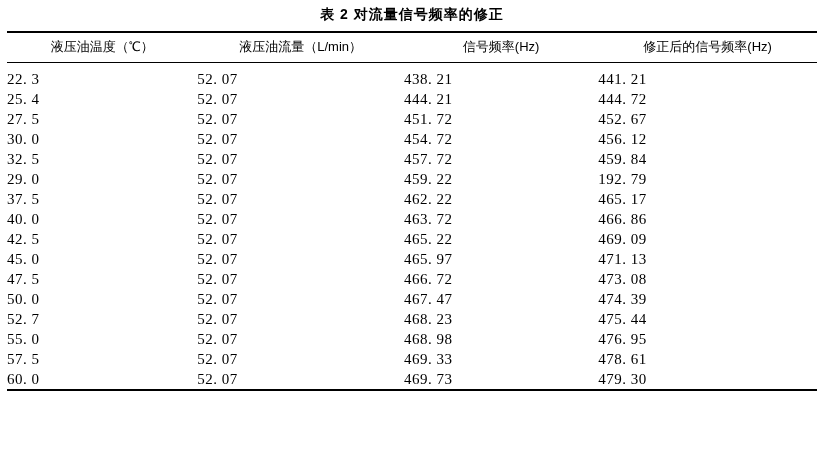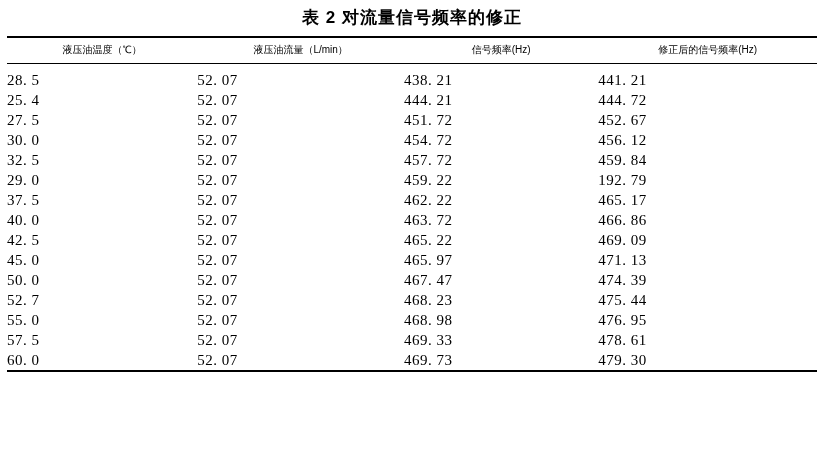--- a/index.html
+++ b/index.html
@@ -18,35 +18,35 @@
     width: 824px;
     height: 476px;
     position: relative;
     box-sizing: border-box;
     padding: 0;
   }
   .table-title {
     text-align: center;
     font-family: "Liberation Sans", sans-serif;
     font-weight: bold;
-    font-size: 17px;
+    font-size: 14px;
     letter-spacing: 1px;
     padding-top: 6px;
     padding-bottom: 7px;
   }
   table.data-table {
     width: 810px;
     margin: 0 auto;
     border-collapse: collapse;
     font-size: 15px;
   }
   table.data-table thead th {
     font-family: "Liberation Sans", sans-serif;
     font-weight: normal;
-    font-size: 10px;
+    font-size: 13px;
     text-align: center;
     padding: 5px 0 6px 0;
     white-space: nowrap;
   }
   .rule-top {
     border-top: 2.2px solid #000;
   }
   .rule-mid {
     border-top: 1.1px solid #000;
   }
@@ -97,21 +97,21 @@
     </thead>
     <tbody>
       <tr class="hdr-sep-top">
         <td class="rule-mid"></td>
         <td class="rule-mid"></td>
         <td class="rule-mid"></td>
         <td class="rule-mid"></td>
       </tr>
 
       <tr>
-        <td class="v1">28. 5</td>
+        <td class="v1">22. 3</td>
         <td class="v2">52. 07</td>
         <td class="v3">438. 21</td>
         <td class="v4">441. 21</td>
       </tr>
       <tr>
         <td class="v1">25. 4</td>
         <td class="v2">52. 07</td>
         <td class="v3">444. 21</td>
         <td class="v4">444. 72</td>
       </tr>
@@ -157,20 +157,26 @@
         <td class="v3">465. 22</td>
         <td class="v4">469. 09</td>
       </tr>
       <tr>
         <td class="v1">45. 0</td>
         <td class="v2">52. 07</td>
         <td class="v3">465. 97</td>
         <td class="v4">471. 13</td>
       </tr>
       <tr>
+        <td class="v1">47. 5</td>
+        <td class="v2">52. 07</td>
+        <td class="v3">466. 72</td>
+        <td class="v4">473. 08</td>
+      </tr>
+      <tr>
         <td class="v1">50. 0</td>
         <td class="v2">52. 07</td>
         <td class="v3">467. 47</td>
         <td class="v4">474. 39</td>
       </tr>
       <tr>
         <td class="v1">52. 7</td>
         <td class="v2">52. 07</td>
         <td class="v3">468. 23</td>
         <td class="v4">475. 44</td>

